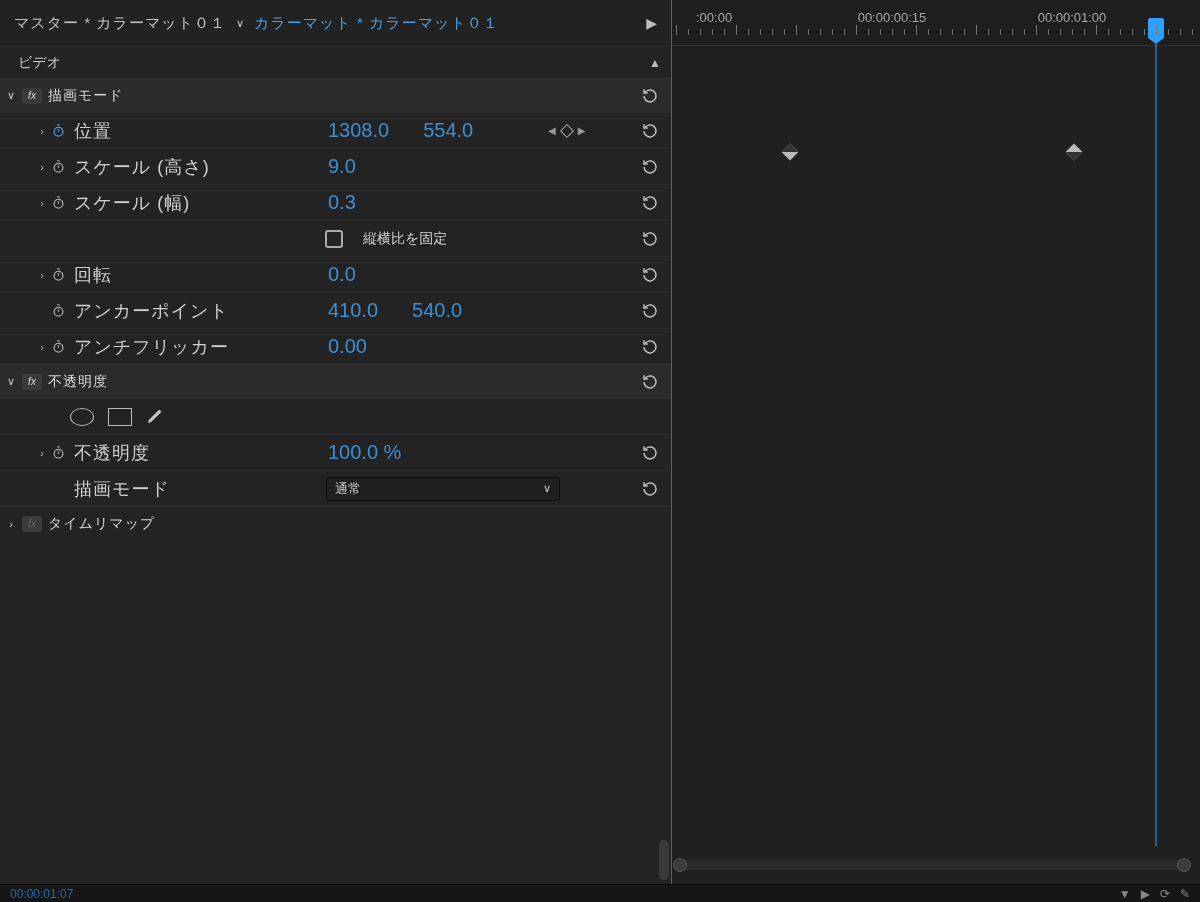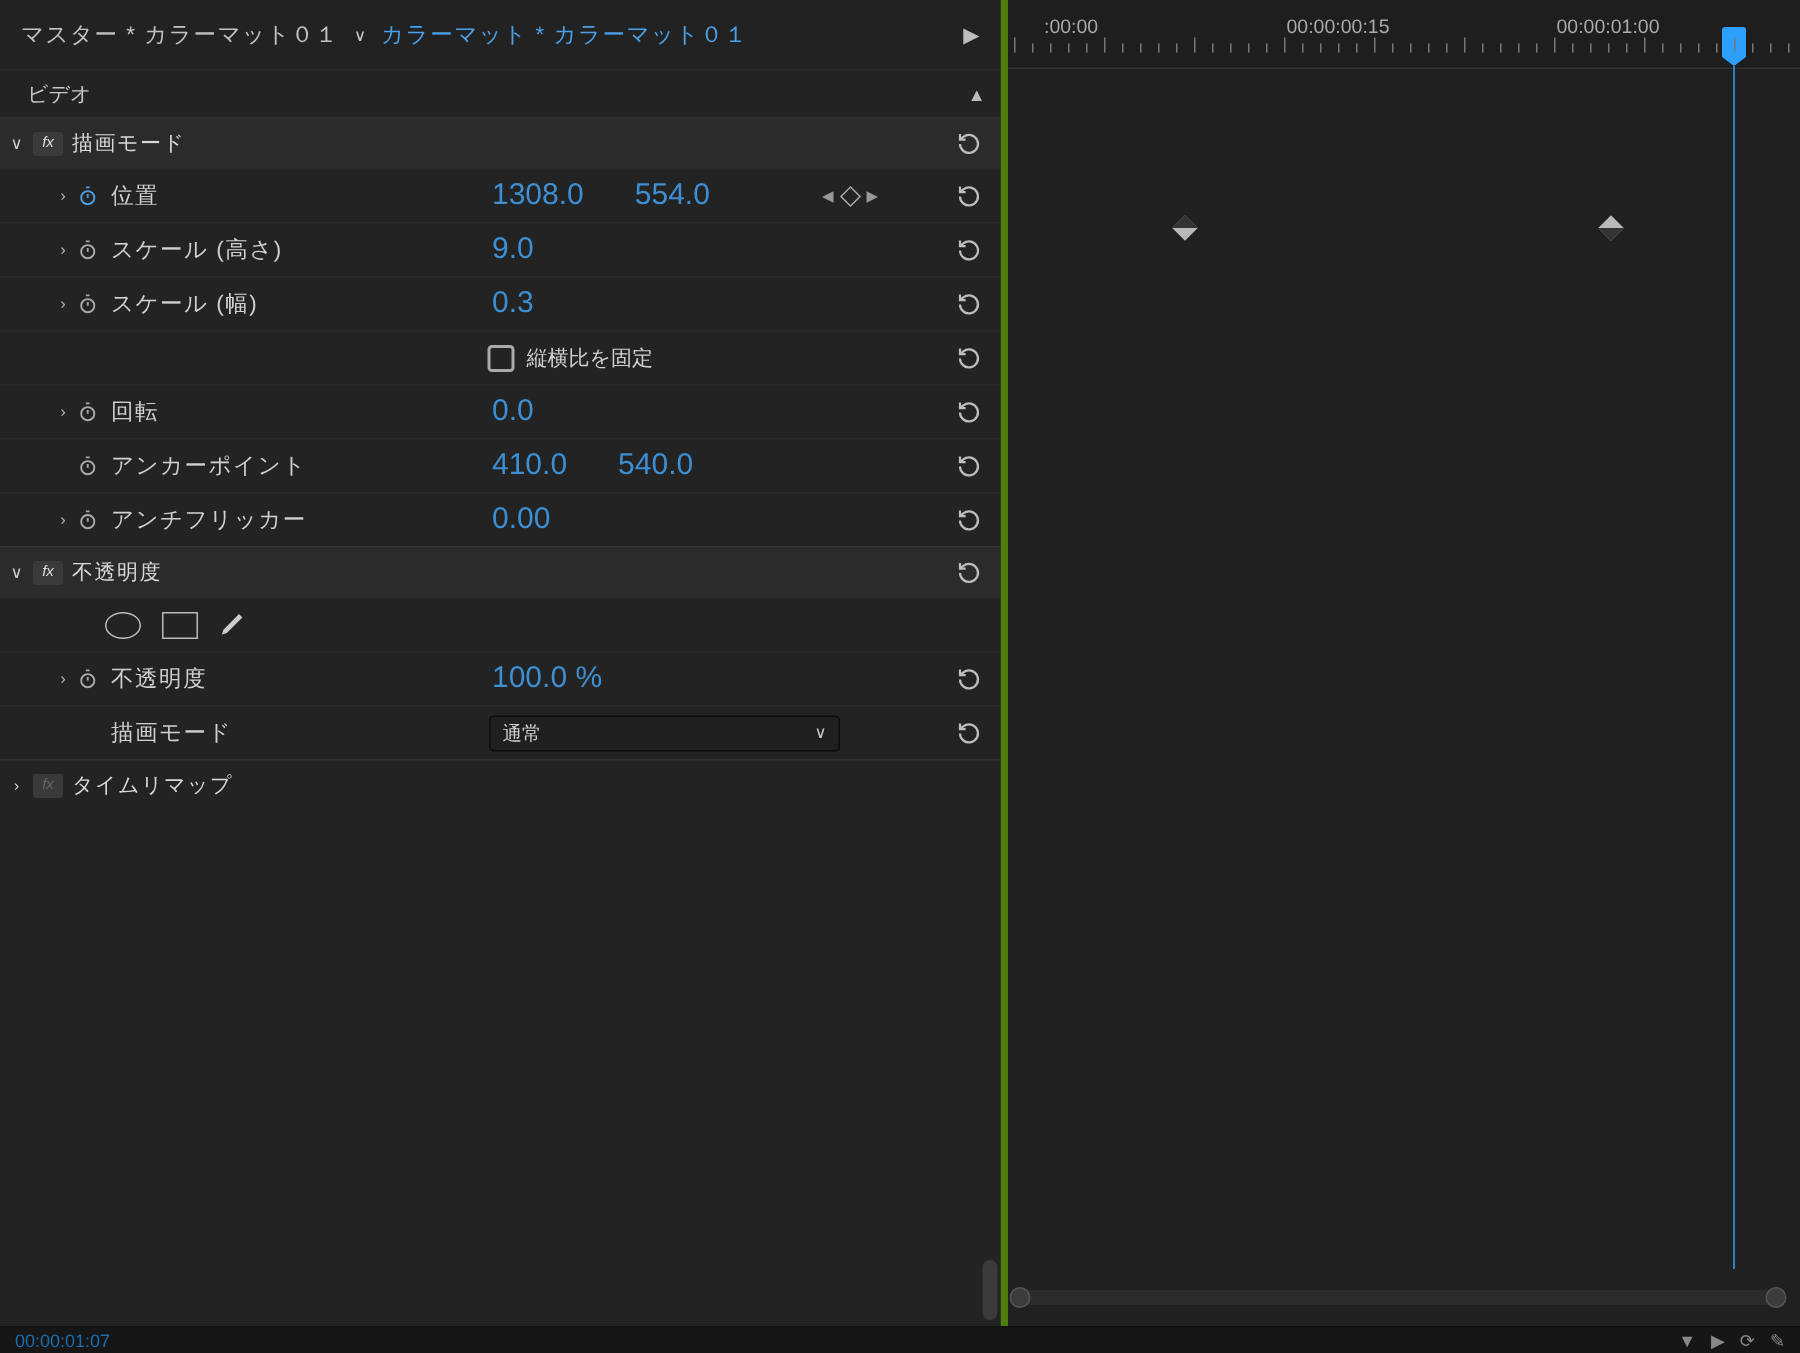--- a/index.html
+++ b/index.html
@@ -19,21 +19,21 @@
     display: flex;
     min-height: 0;
   }
   
   .left-panel {
     width: 672px;
     height: 100%;
     display: flex;
     flex-direction: column;
     background: #232323;
-    border-right: 5px solid #4d7c0f;
+    border-right: 1px solid #4d7c0f;
   }
   .header-row {
     height: 46px;
     display: flex;
     align-items: center;
     padding: 0 8px 0 14px;
     background: #222;
   }
   .header-bc1 { color: #c2c2c2; letter-spacing: 1px; font-size: 15px;}
   .chev { color: #ccc; margin: 0 6px 0 10px; font-size: 11px;}
@@ -88,21 +88,21 @@
   }
   .indent1{ width:34px;}
   .prop-twirl{ width:16px; color:#bbb; font-size:11px; text-align:center;}
   .stopwatch{
     width:16px;height:16px;
     margin-right:8px; display:flex;align-items:center;justify-content:center;
     color:#aaa;
   }
   .stopwatch.active{ color:#4aa0e6; }
   .stopwatch svg{width:15px;height:15px;}
-  .prop-name{ color:#d0d0d0; font-size:15px; letter-spacing:1px; min-width:150px;}
+  .prop-name{ color:#d0d0d0; font-size:18px; letter-spacing:1px; min-width:150px;}
   .val-col{ position:absolute; left:328px; display:flex; gap:34px;}
   .prop-row{ position:relative;}
   .prop-val{ color:#3d8fd4; font-size:20px; cursor:ew-resize;}
   .kf-nav{
     position:absolute; left:548px; display:flex; gap:6px; align-items:center;
   }
   .kf-nav .nbtn{ color:#999; font-size:10px; cursor:pointer;}
   .kf-nav .diamond{ width:10px;height:10px; transform:rotate(45deg); border:1.5px solid #aaa;}
   
   .chk-box{ width:18px;height:18px; border:2px solid #aaa; border-radius:3px; margin-right:8px; margin-left:-2px;}
@@ -310,21 +310,21 @@
           <svg viewBox="0 0 24 24" fill="none" stroke="currentColor" stroke-width="2">
             <path d="M4 12a8 8 0 1 0 3-6.3L4 8"></path>
             <path d="M4 3v5h5"></path>
           </svg>
         </div>
   </div>
 
   <div class="prop-row">
     <div class="indent1"></div>
         <div style="width:40px"></div>
-    <div class="val-col" style="left:327px; align-items:center; gap:0;">
+    <div class="val-col" style="left:327px; align-items:center; gap:12px;">
       <div class="chk-box"></div>
       <span style="color:#d0d0d0">縦横比を固定</span>
     </div>
     <div class="eff-spacer"></div>
     <div class="reset-icon">
           <svg viewBox="0 0 24 24" fill="none" stroke="currentColor" stroke-width="2">
             <path d="M4 12a8 8 0 1 0 3-6.3L4 8"></path>
             <path d="M4 3v5h5"></path>
           </svg>
         </div>

